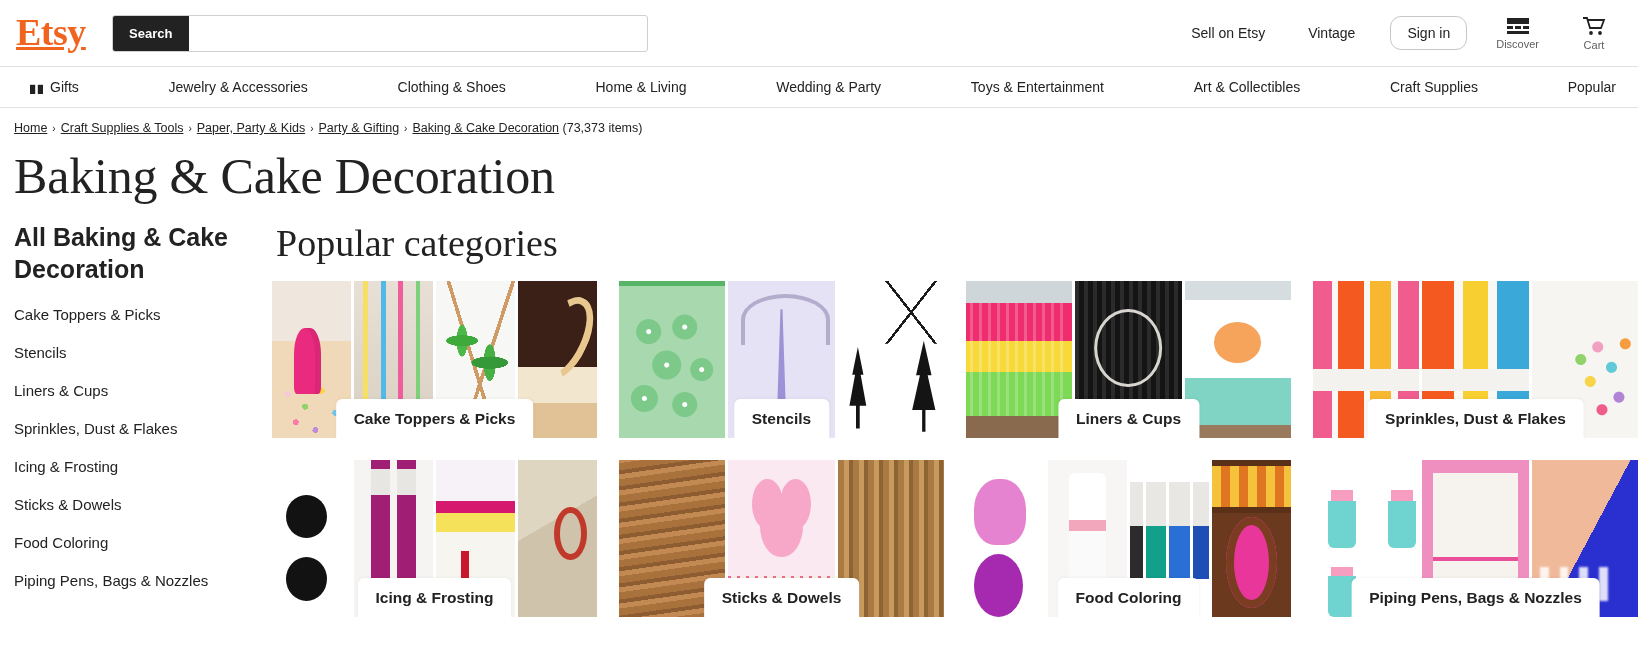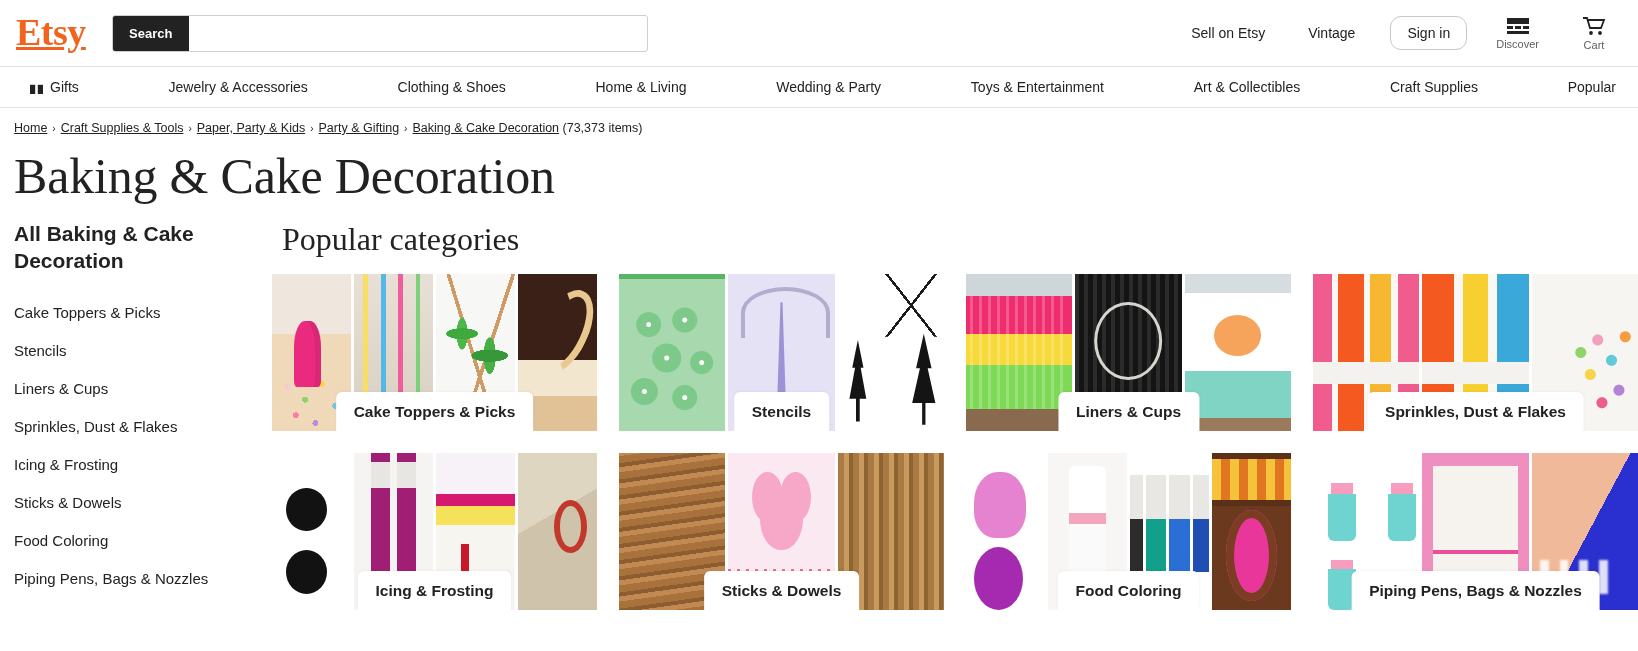--- a/index.html
+++ b/index.html
@@ -169,44 +169,44 @@
   
   .content {
     display: flex;
     padding-left: 14px;
     margin-top: 18px;
   }
 
   
   .sidebar { width: 258px; flex: 0 0 258px; padding-right: 20px; }
   .sidebar-title {
-    font-size: 21px;
+    font-size: 25px;
     font-weight: 700;
     line-height: 1.28;
     color: #222;
-    margin-bottom: 29px;
+    margin-bottom: 21px;
   }
   .sidebar-link {
     display: block;
     font-size: 15px;
     color: #222;
     text-decoration: none;
     margin-bottom: 21px;
     white-space: nowrap;
     cursor: pointer;
   }
 
   
   .main { flex: 1; min-width: 0; }
   .section-title {
     font-family: "Liberation Serif", serif;
     font-weight: 400;
-    font-size: 32px;
-    color: #222;
-    margin: 0 0 16px 10px;
+    font-size: 38px;
+    color: #222;
+    margin: 0 0 16px 4px;
   }
   .card-grid {
     display: grid;
     grid-template-columns: repeat(4, 1fr);
     gap: 22px 22px;
   }
   .cat-card {
     position: relative;
     height: 157px;
     overflow: hidden;

